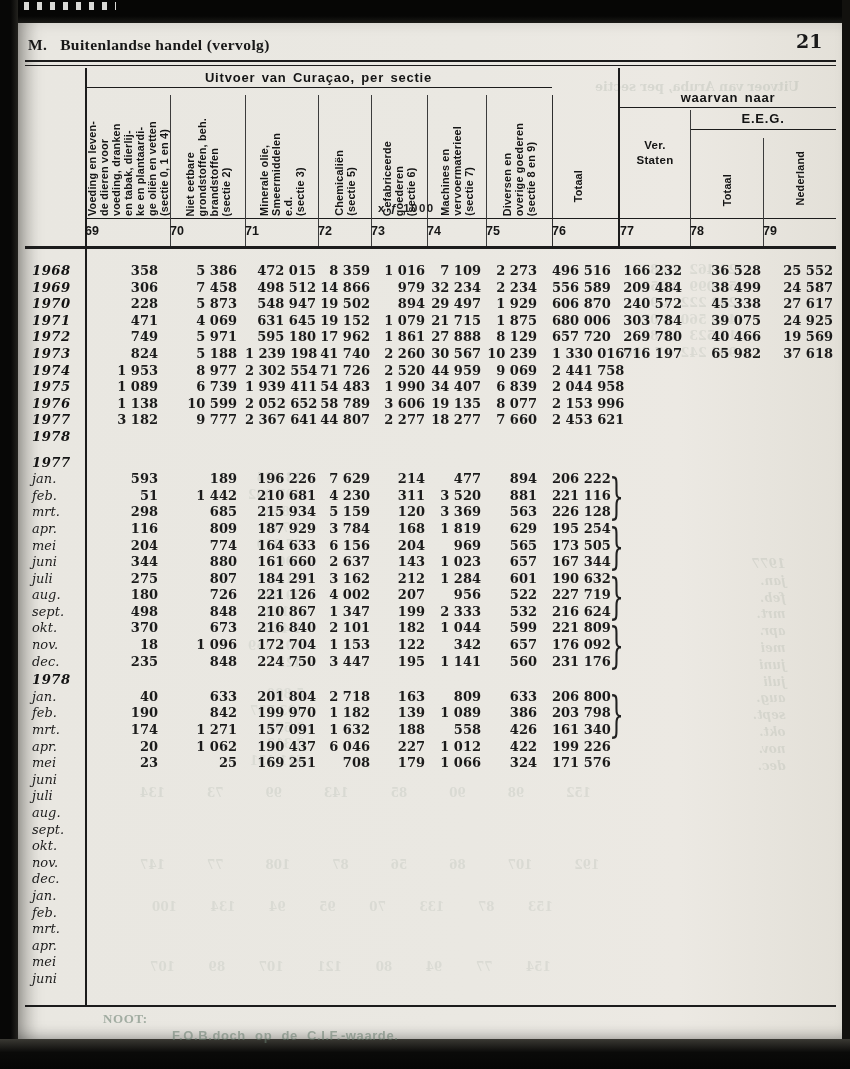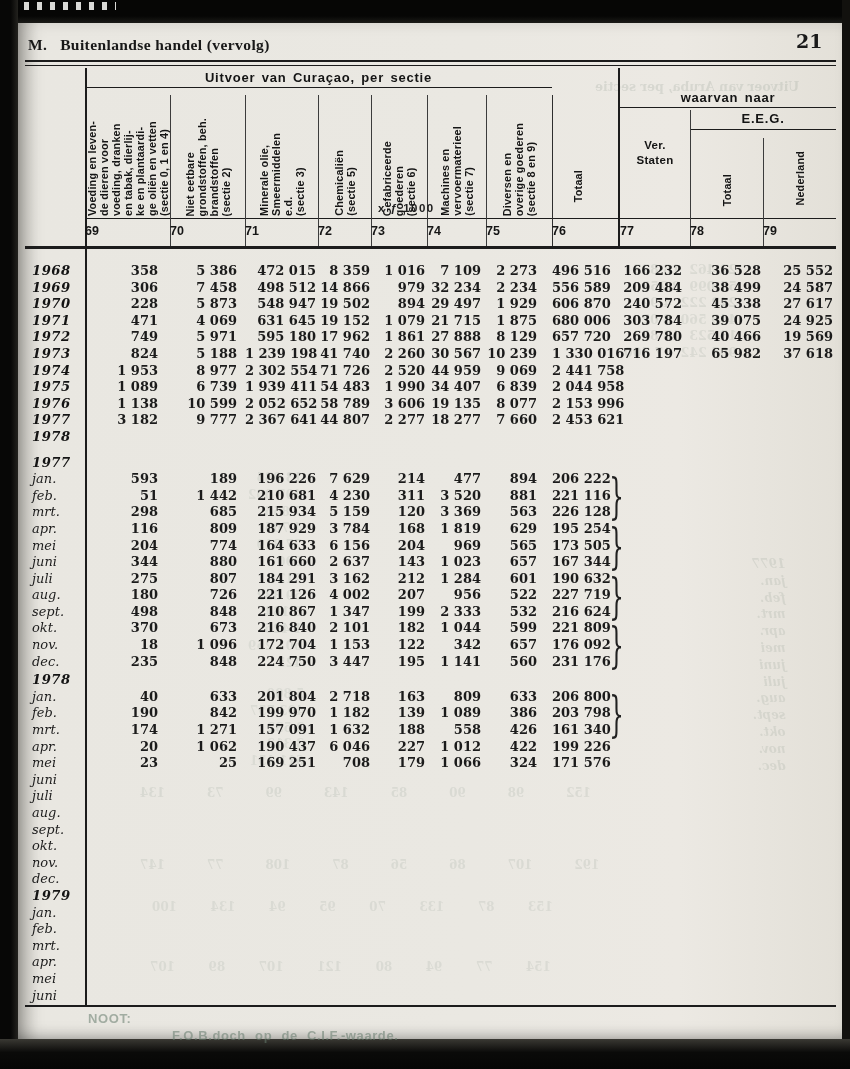--- a/index.html
+++ b/index.html
@@ -783,35 +783,20 @@
           <div class="cell c75"></div>
           <div class="cell c76"></div>
           <div class="cell gut"></div>
           <div class="cell c77"></div>
           <div class="cell c78"></div>
           <div class="cell c79"></div>
         </div>
       </div>
       <div class="tsection">
         <div class="trow">
-          <div class="cell lab ylabel">1979</div>
-          <div class="cell c69"></div>
-          <div class="cell c70"></div>
-          <div class="cell c71"></div>
-          <div class="cell c72"></div>
-          <div class="cell c73"></div>
-          <div class="cell c74"></div>
-          <div class="cell c75"></div>
-          <div class="cell c76"></div>
-          <div class="cell gut"></div>
-          <div class="cell c77"></div>
-          <div class="cell c78"></div>
-          <div class="cell c79"></div>
-        </div>
-        <div class="trow">
           <div class="cell lab mlabel">jan.</div>
           <div class="cell c69"></div>
           <div class="cell c70"></div>
           <div class="cell c71"></div>
           <div class="cell c72"></div>
           <div class="cell c73"></div>
           <div class="cell c74"></div>
           <div class="cell c75"></div>
           <div class="cell c76"></div>
           <div class="cell gut"></div>
@@ -890,15 +875,15 @@
           <div class="cell c75"></div>
           <div class="cell c76"></div>
           <div class="cell gut"></div>
           <div class="cell c77"></div>
           <div class="cell c78"></div>
           <div class="cell c79"></div>
         </div>
       </div>
     </div>
 
-  <div class="footnote" style="left:88px;top:1011px;">NOOT:</div>
+  <div class="footnote" style="left:103px;top:1011px;font-family:Liberation Serif, serif;">NOOT:</div>
   <div class="footnote" style="left:172px;top:1028px;">F.O.B.doch op de C.I.F.-waarde.</div>
 </div>
 
 </body></html>

